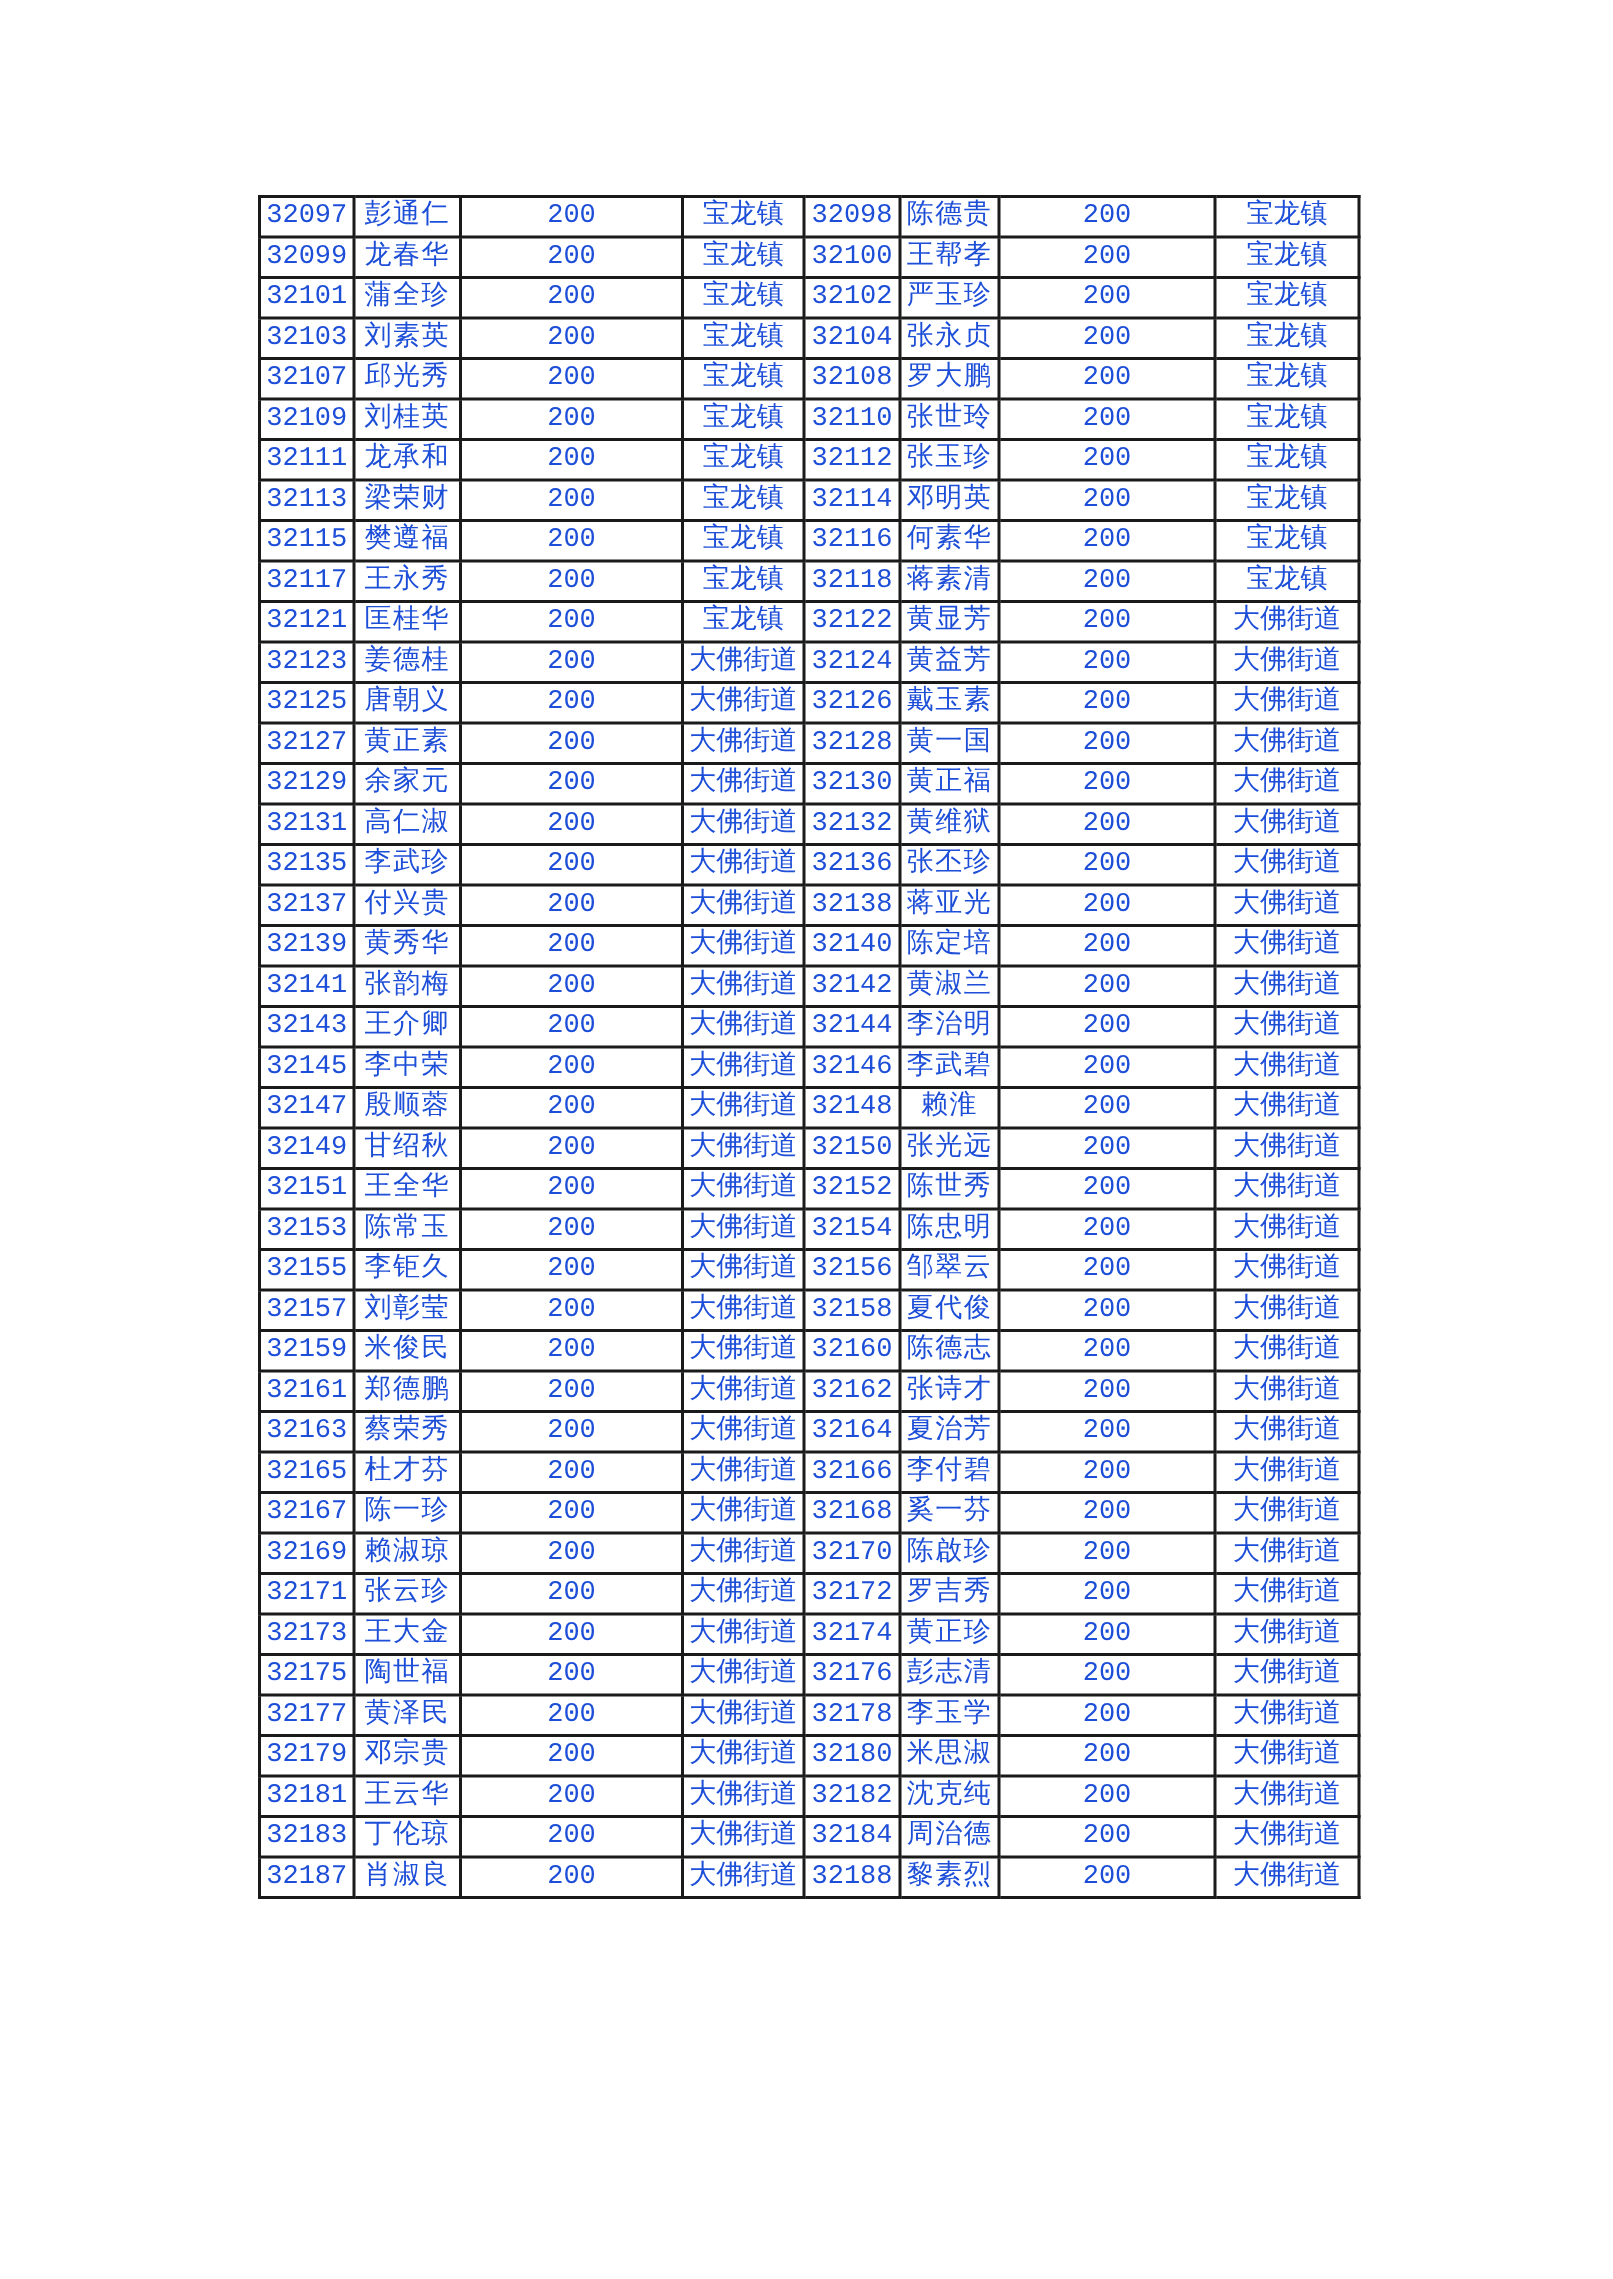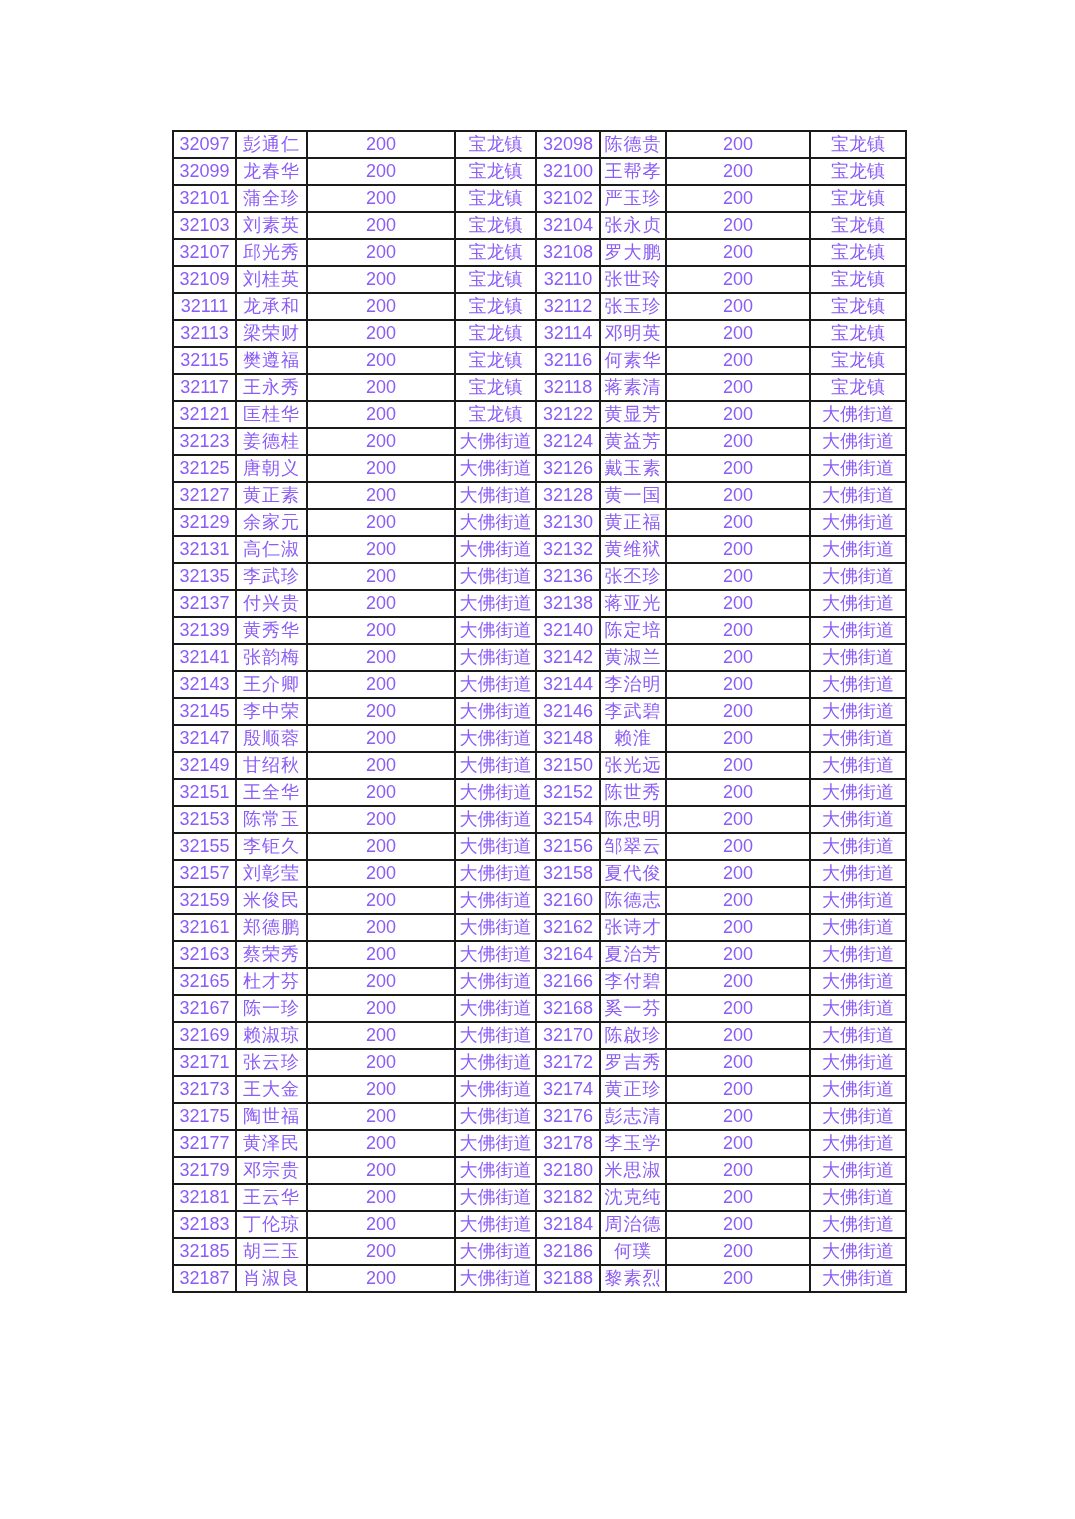--- a/index.html
+++ b/index.html
@@ -6,22 +6,22 @@
     margin: 0;
     padding: 0;
     background: #ffffff;
   }
   .page {
     position: relative;
     width: 1075px;
     height: 1519px;
     background: #ffffff;
     overflow: hidden;
-    font-family: Liberation Sans, sans-serif;
-    color: #8b5cf6;
+    font-family: Liberation Mono, monospace;
+    color: #1d4ed8;
   }
   table.roster {
     position: absolute;
     left: 172px;
     top: 130px;
     width: 733px;
     border-collapse: collapse;
     table-layout: fixed;
   }
   table.roster td {
@@ -465,30 +465,20 @@
           <td>32183</td>
           <td class="name-cell">丁伦琼</td>
           <td>200</td>
           <td>大佛街道</td>
           <td>32184</td>
           <td class="name-cell">周治德</td>
           <td>200</td>
           <td>大佛街道</td>
         </tr>
         <tr>
-          <td>32185</td>
-          <td class="name-cell">胡三玉</td>
-          <td>200</td>
-          <td>大佛街道</td>
-          <td>32186</td>
-          <td class="name-cell">何璞</td>
-          <td>200</td>
-          <td>大佛街道</td>
-        </tr>
-        <tr>
           <td>32187</td>
           <td class="name-cell">肖淑良</td>
           <td>200</td>
           <td>大佛街道</td>
           <td>32188</td>
           <td class="name-cell">黎素烈</td>
           <td>200</td>
           <td>大佛街道</td>
         </tr>
       </tbody>

